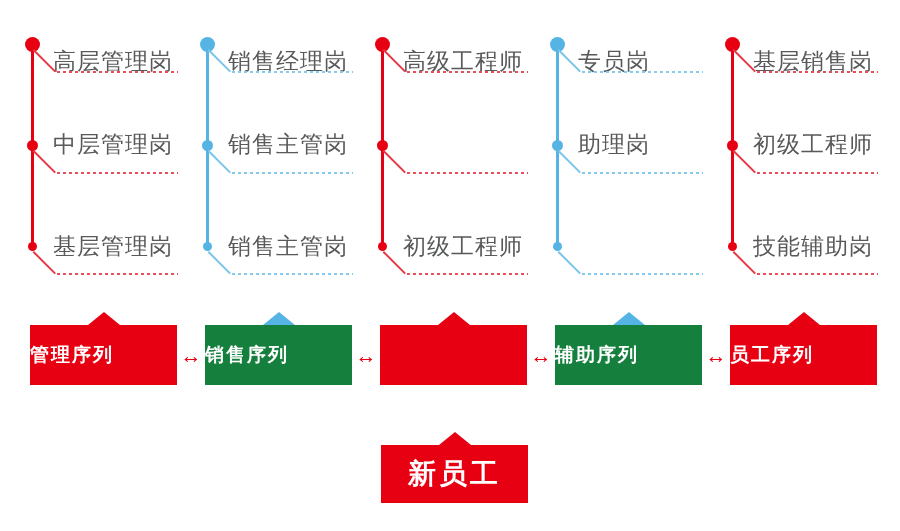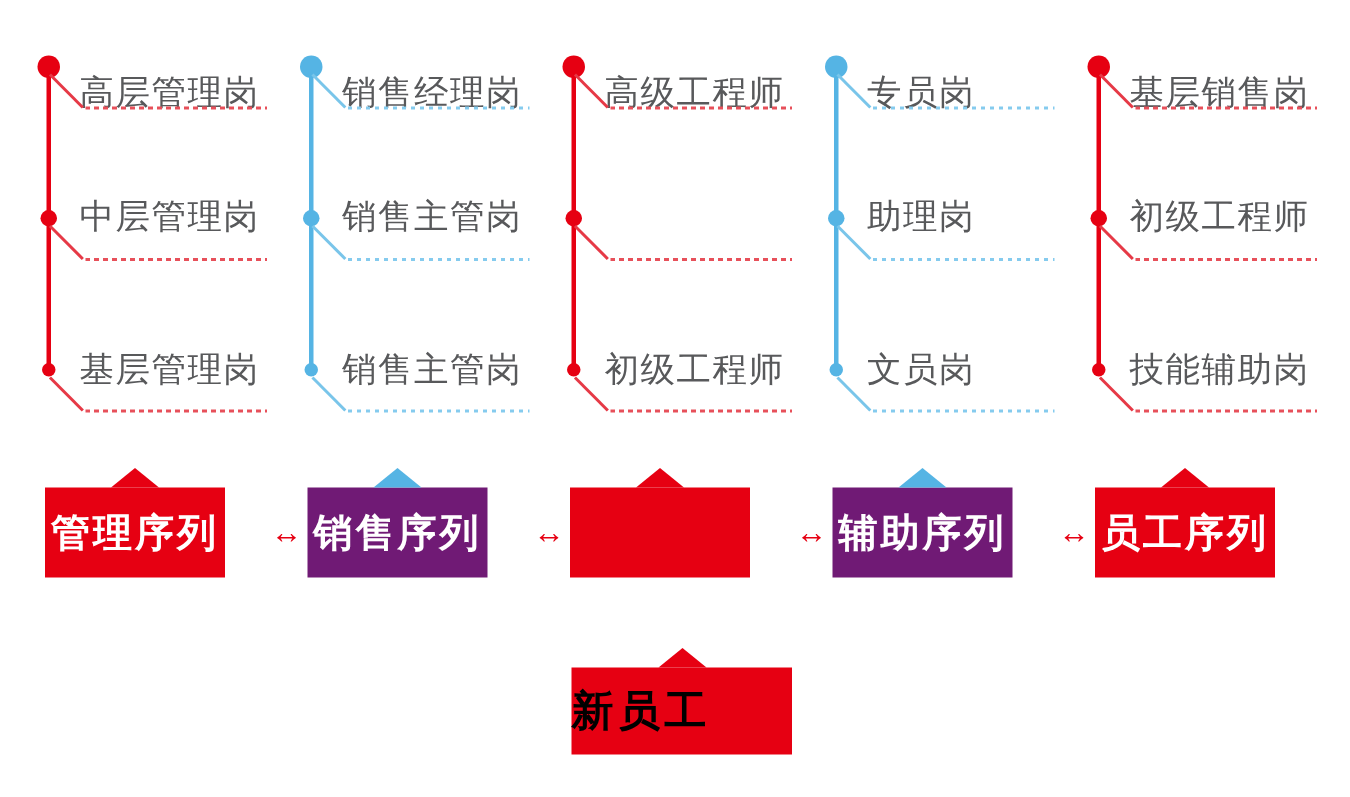--- a/index.html
+++ b/index.html
@@ -39,43 +39,43 @@
   .red  .diag { background:#e63946; }
   .blue .diag { background:#79c5ea; }
 
   .dash { position:absolute; left:33px; width:121px; height:1.8px; }
   .dash.r1 { top:71px; } .dash.r2 { top:172px; } .dash.r3 { top:273px; }
   .red  .dash { background-image:repeating-linear-gradient(90deg,#e7505a 0 3px,transparent 3px 6px); }
   .blue .dash { background-image:repeating-linear-gradient(90deg,#85cbee 0 3px,transparent 3px 6px); }
 
   
   .banner {
-    position:absolute; top:325px; width:120px; height:60px;
-    color:#ffffff; font-size:26px; font-weight:bold; letter-spacing:2px;
-    text-align:center; line-height:60px; white-space:nowrap;
+    position:absolute; top:325px; width:147px; height:60px;
+    color:#ffffff; font-size:19px; font-weight:bold; letter-spacing:2px;
+    line-height:60px; white-space:nowrap;
   }
   .red-bg  { background:#e60012; }
-  .blue-bg { background:#701a75; }
+  .blue-bg { background:#15803d; }
   .bump {
     position:absolute; top:-13px; left:50%; transform:translateX(-50%);
     width:0; height:0;
     border-left:16px solid transparent; border-right:16px solid transparent;
   }
   .red-bg  .bump { border-bottom:13px solid #e60012; }
   .blue-bg .bump { border-bottom:13px solid #55b4e4; }
 
   .arrow {
     position:absolute; top:341px; width:28px; height:30px; line-height:30px;
     text-align:center; font-size:21px; font-weight:bold; color:#e60012;
   }
 
   .newbox {
     position:absolute; left:381px; top:445px; width:147px; height:58px;
-    color:#000000; font-size:28px; font-weight:bold; letter-spacing:3px;
-    line-height:58px;
+    color:#ffffff; font-size:28px; font-weight:bold; letter-spacing:3px;
+    text-align:center; line-height:58px;
   }
 </style>
 </head>
 <body>
 
 <div class="stage">
 
   <div class="column red" style="left:24px">
     <div class="vline"></div>
     <span class="dot d1"></span>
@@ -127,21 +127,20 @@
     <div class="vline"></div>
     <span class="dot d1"></span>
     <span class="dot d2"></span>
     <span class="dot d3"></span>
     <div class="plabel r1">专员岗</div>
     <div class="diag r1"></div>
     <div class="dash r1"></div>
     <div class="plabel r2">助理岗</div>
     <div class="diag r2"></div>
     <div class="dash r2"></div>
-    <div class="plabel r3">文员岗</div>
     <div class="diag r3"></div>
     <div class="dash r3"></div>
   </div>
 
   <div class="column red" style="left:724px">
     <div class="vline"></div>
     <span class="dot d1"></span>
     <span class="dot d2"></span>
     <span class="dot d3"></span>
     <div class="plabel r1">基层销售岗</div>

